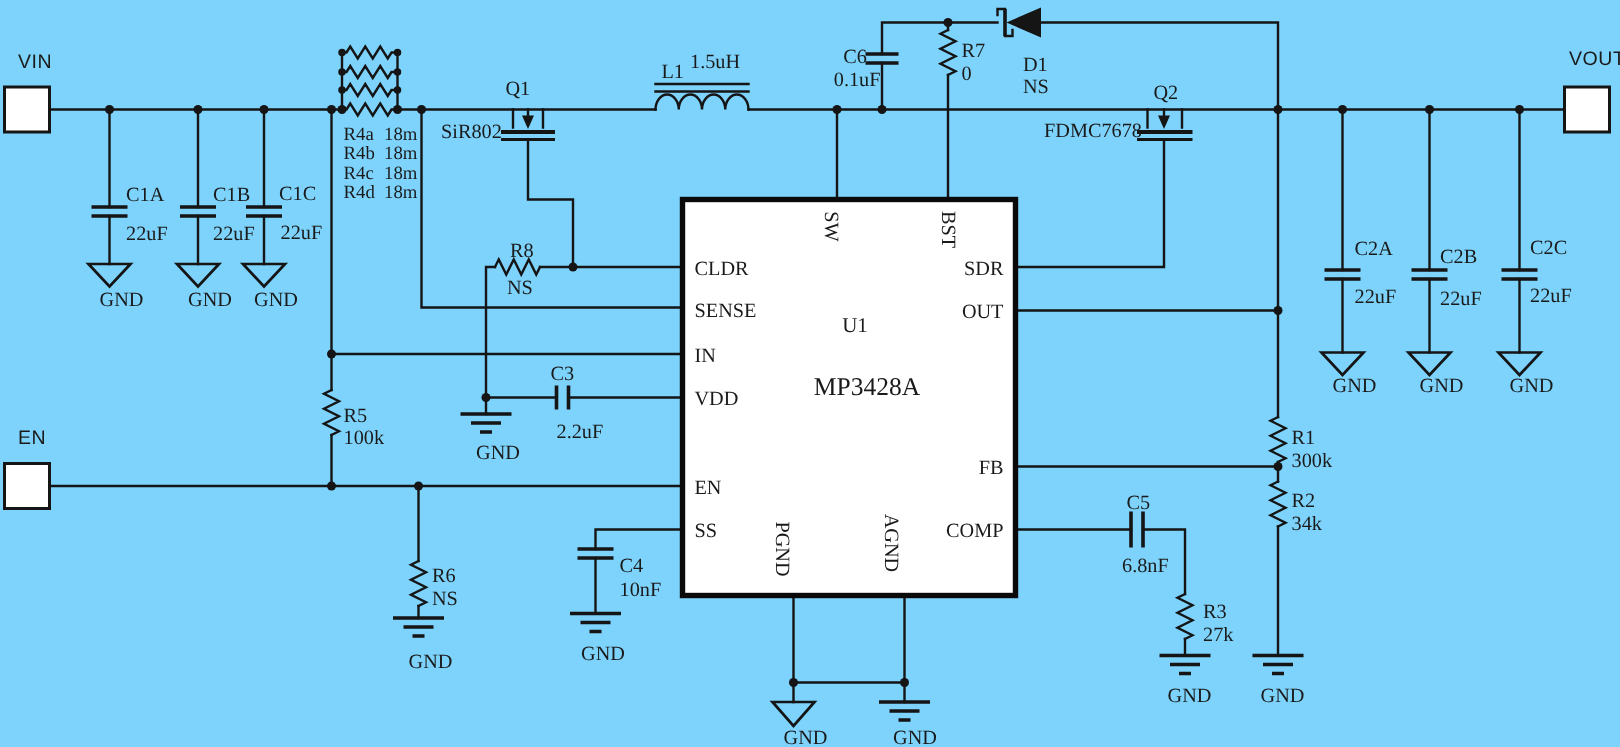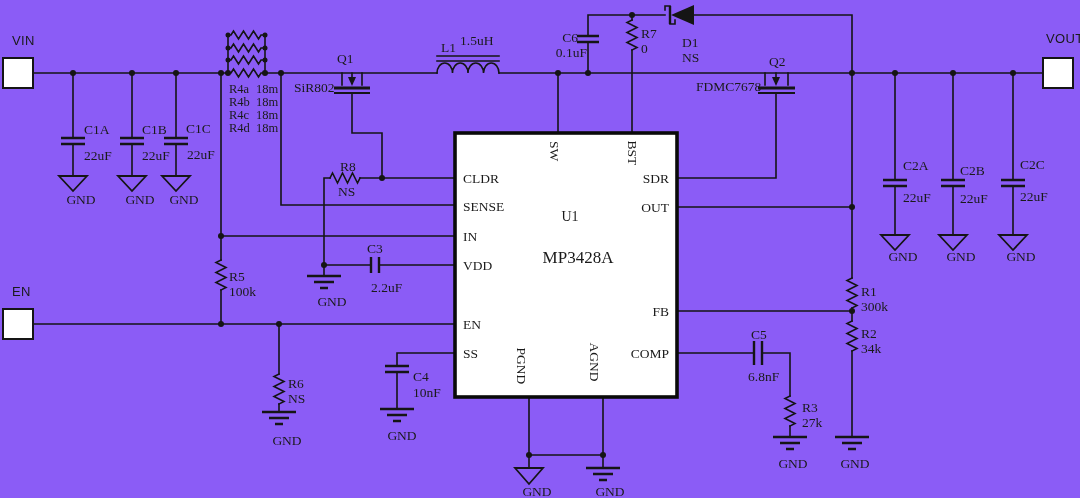--- a/index.html
+++ b/index.html
@@ -1,16 +1,16 @@
 <!DOCTYPE html>
 <html><head>
 <meta charset="utf-8">
 <style>
   html,body { margin:0; padding:0; background:#ffffff; }
-  .stage { width:1080px; height:498px; position:relative; background:#8b5cf6; overflow:hidden; }
+  .stage { width:1080px; height:498px; position:relative; background:#7dd3fc; overflow:hidden; }
   svg { display:block; }
   .w   { stroke:#151515; stroke-width:1.6; fill:none; stroke-linejoin:miter; stroke-linecap:square; }
   .w2  { stroke:#151515; stroke-width:2.4; fill:none; stroke-linecap:butt; }
   .wch { stroke:#151515; stroke-width:2.8; fill:none; stroke-linecap:butt; }
   .wg  { stroke:#151515; stroke-width:2;   fill:none; stroke-linecap:butt; }
   .tri { stroke:#151515; stroke-width:1.8; fill:none; stroke-linejoin:miter; }
   .blk { fill:#151515; stroke:none; }
   .box { fill:#ffffff; stroke:#151515; stroke-width:2; }
   .ic  { fill:#ffffff; stroke:#0a0a0a; stroke-width:3.6; }
   text { fill:#1a1a1a; }

